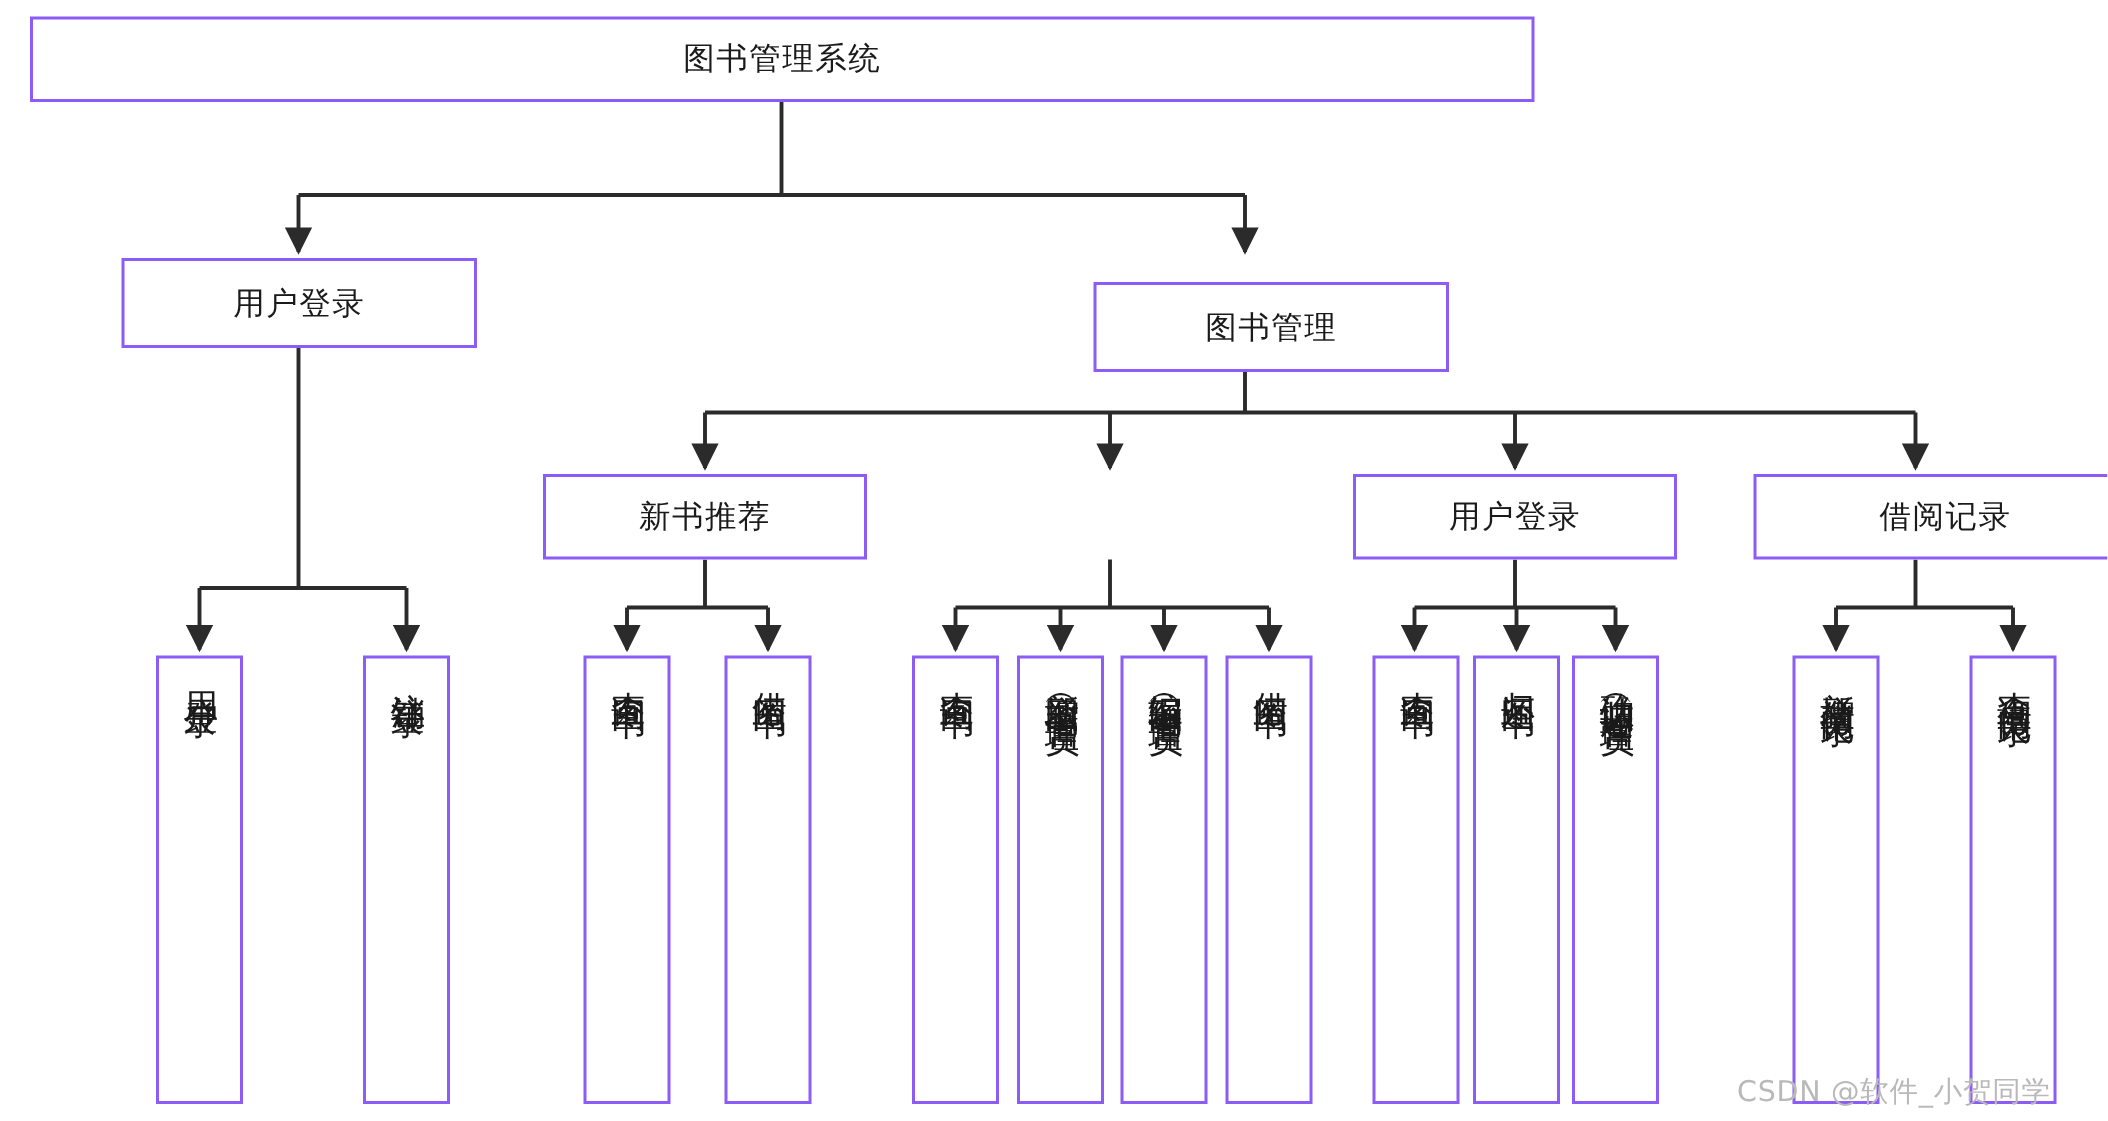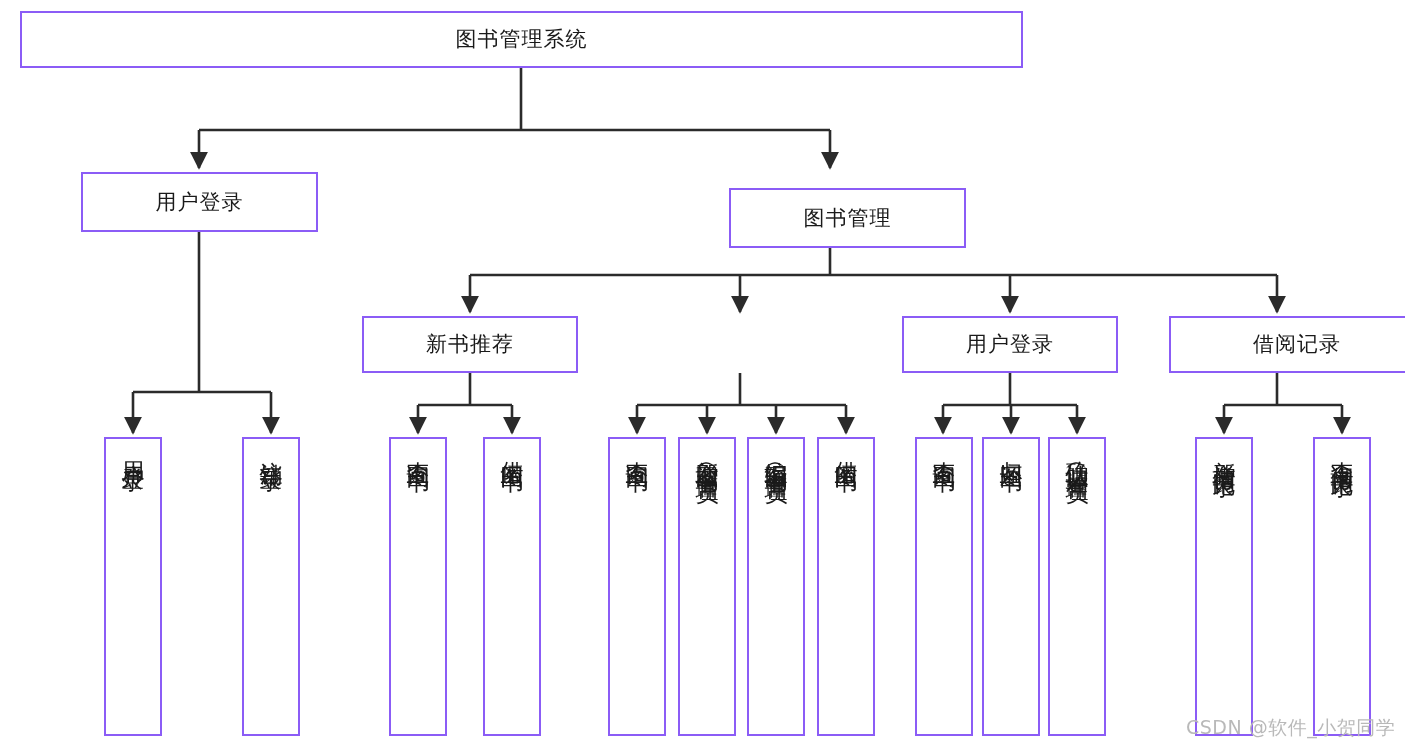--- a/index.html
+++ b/index.html
@@ -179,15 +179,15 @@
     <span class="label">确认归还（管理员）</span>
   </div>
 
   <div class="node vert" style="left:1195px; top:437px; width:58px; height:299px;">
     <span class="label">新增借阅记录</span>
   </div>
   <div class="node vert" style="left:1313px; top:437px; width:58px; height:299px;">
     <span class="label">查询借阅记录</span>
   </div>
 
-  <div class="watermark" style="left:1186px; top:715px;">CSDN @软件_小贺同学</div>
+  <div class="watermark" style="left:1158px; top:715px;">CSDN @软件_小贺同学</div>
 
 </div>
 
 </body></html>

